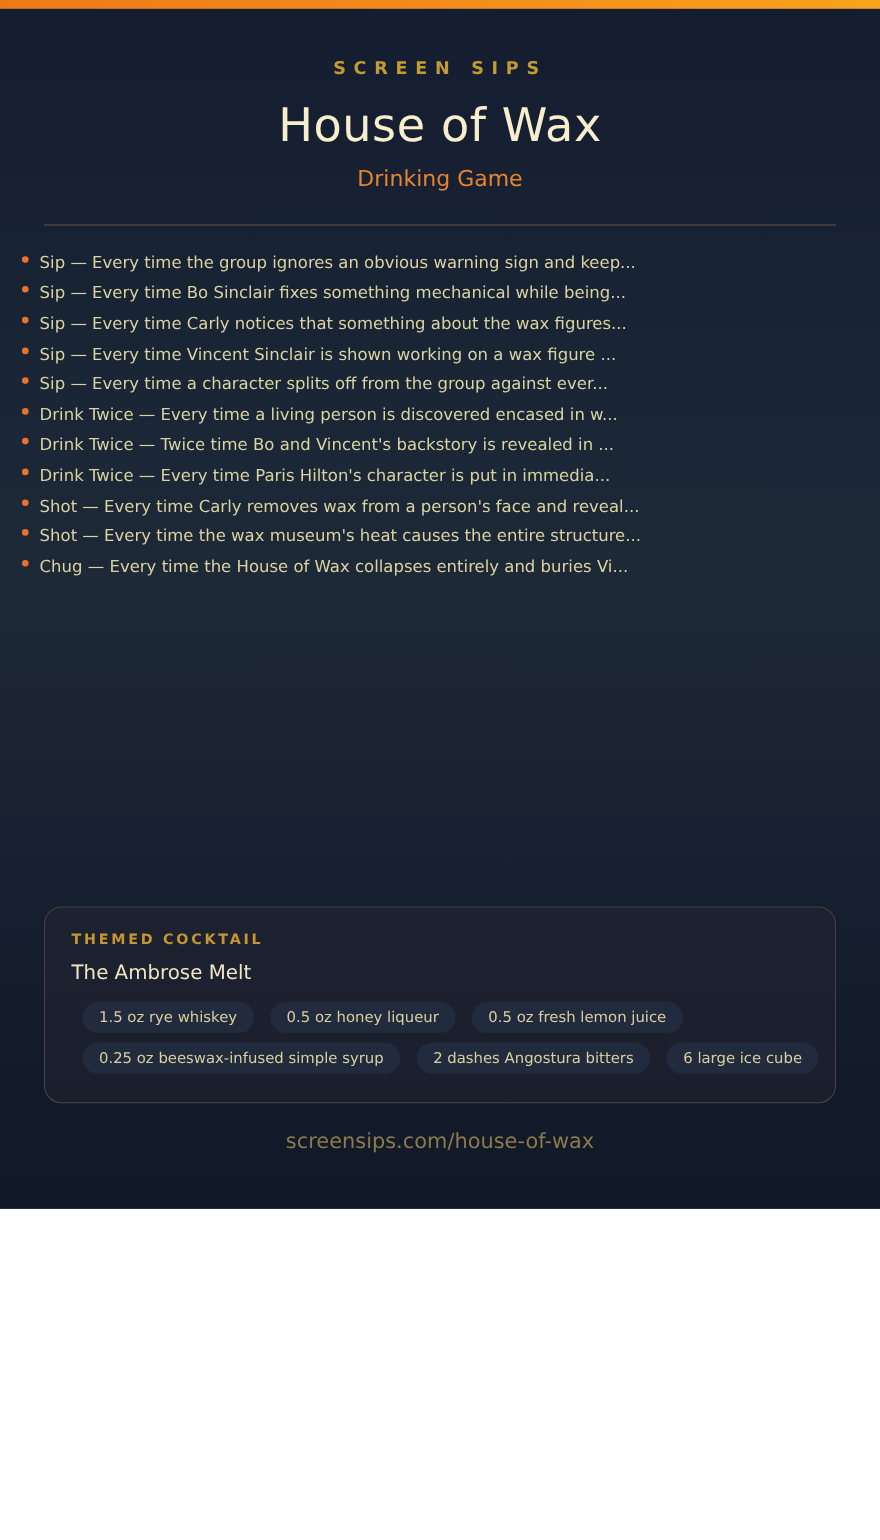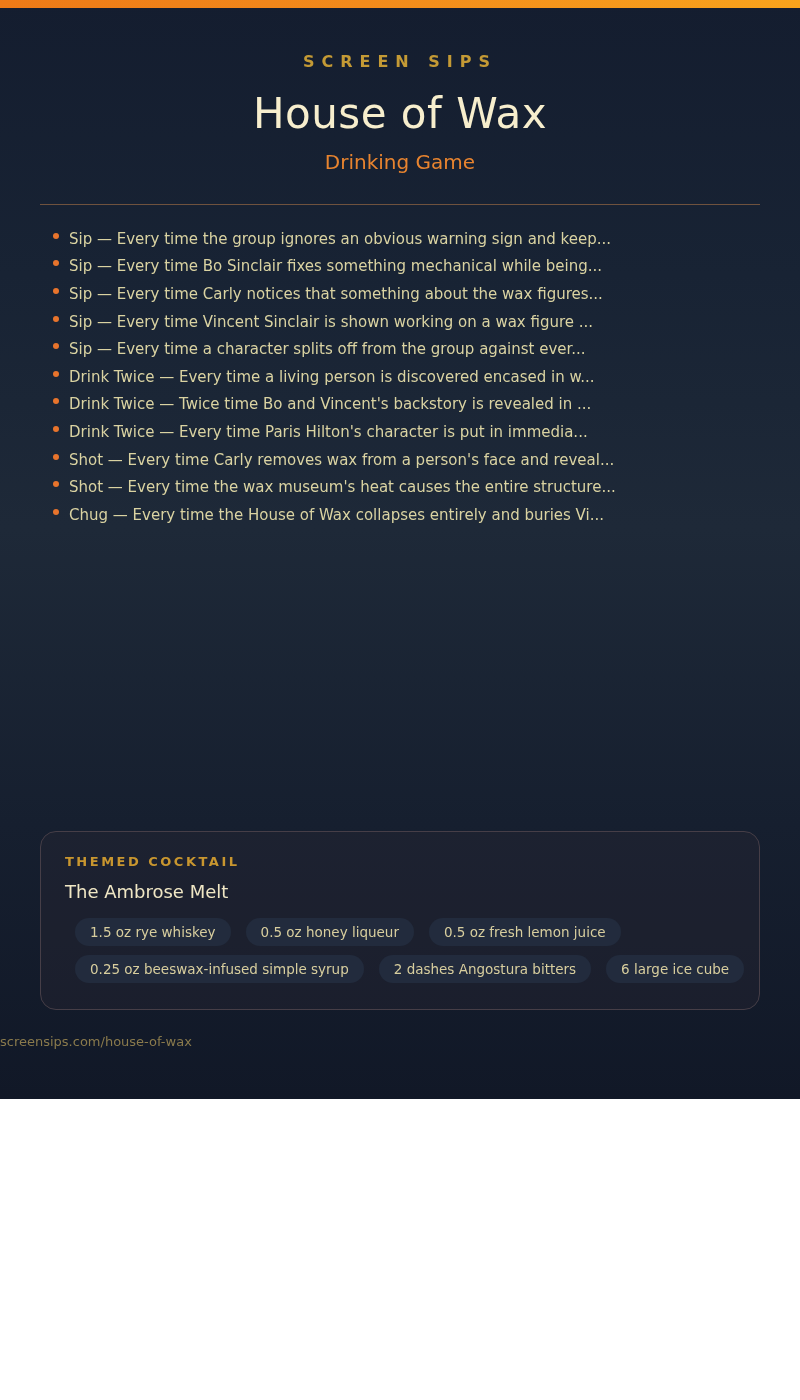--- a/index.html
+++ b/index.html
@@ -45,21 +45,21 @@
     font-weight: 500;
   }
   .divider {
     margin: 30px 40px 0 40px;
     height: 0;
     border-top: 1px solid rgba(170, 115, 70, 0.6);
   }
   .rules {
     list-style: none;
     margin-top: 20px;
-    padding-left: 53px;
+    padding-left: 20px;
     padding-right: 30px;
   }
   .rule {
     display: flex;
     align-items: center;
     height: 27.6px;
     color: #dad3a2;
     font-size: 15px;
     white-space: nowrap;
   }
@@ -101,24 +101,25 @@
   }
   .pill {
     background: #222b3d;
     color: #d8ce9e;
     font-size: 13.5px;
     padding: 6px 15px;
     border-radius: 999px;
     white-space: nowrap;
   }
   .footer {
+    text-align: center;
     margin-top: 24px;
     padding-bottom: 50px;
     color: #8a7a4c;
-    font-size: 13px;
+    font-size: 19px;
   }
 </style>
 </head>
 <body>
 
 <div class="page">
   <div class="topbar"></div>
 
   <div class="header">
     <div class="eyebrow">SCREEN SIPS</div>

